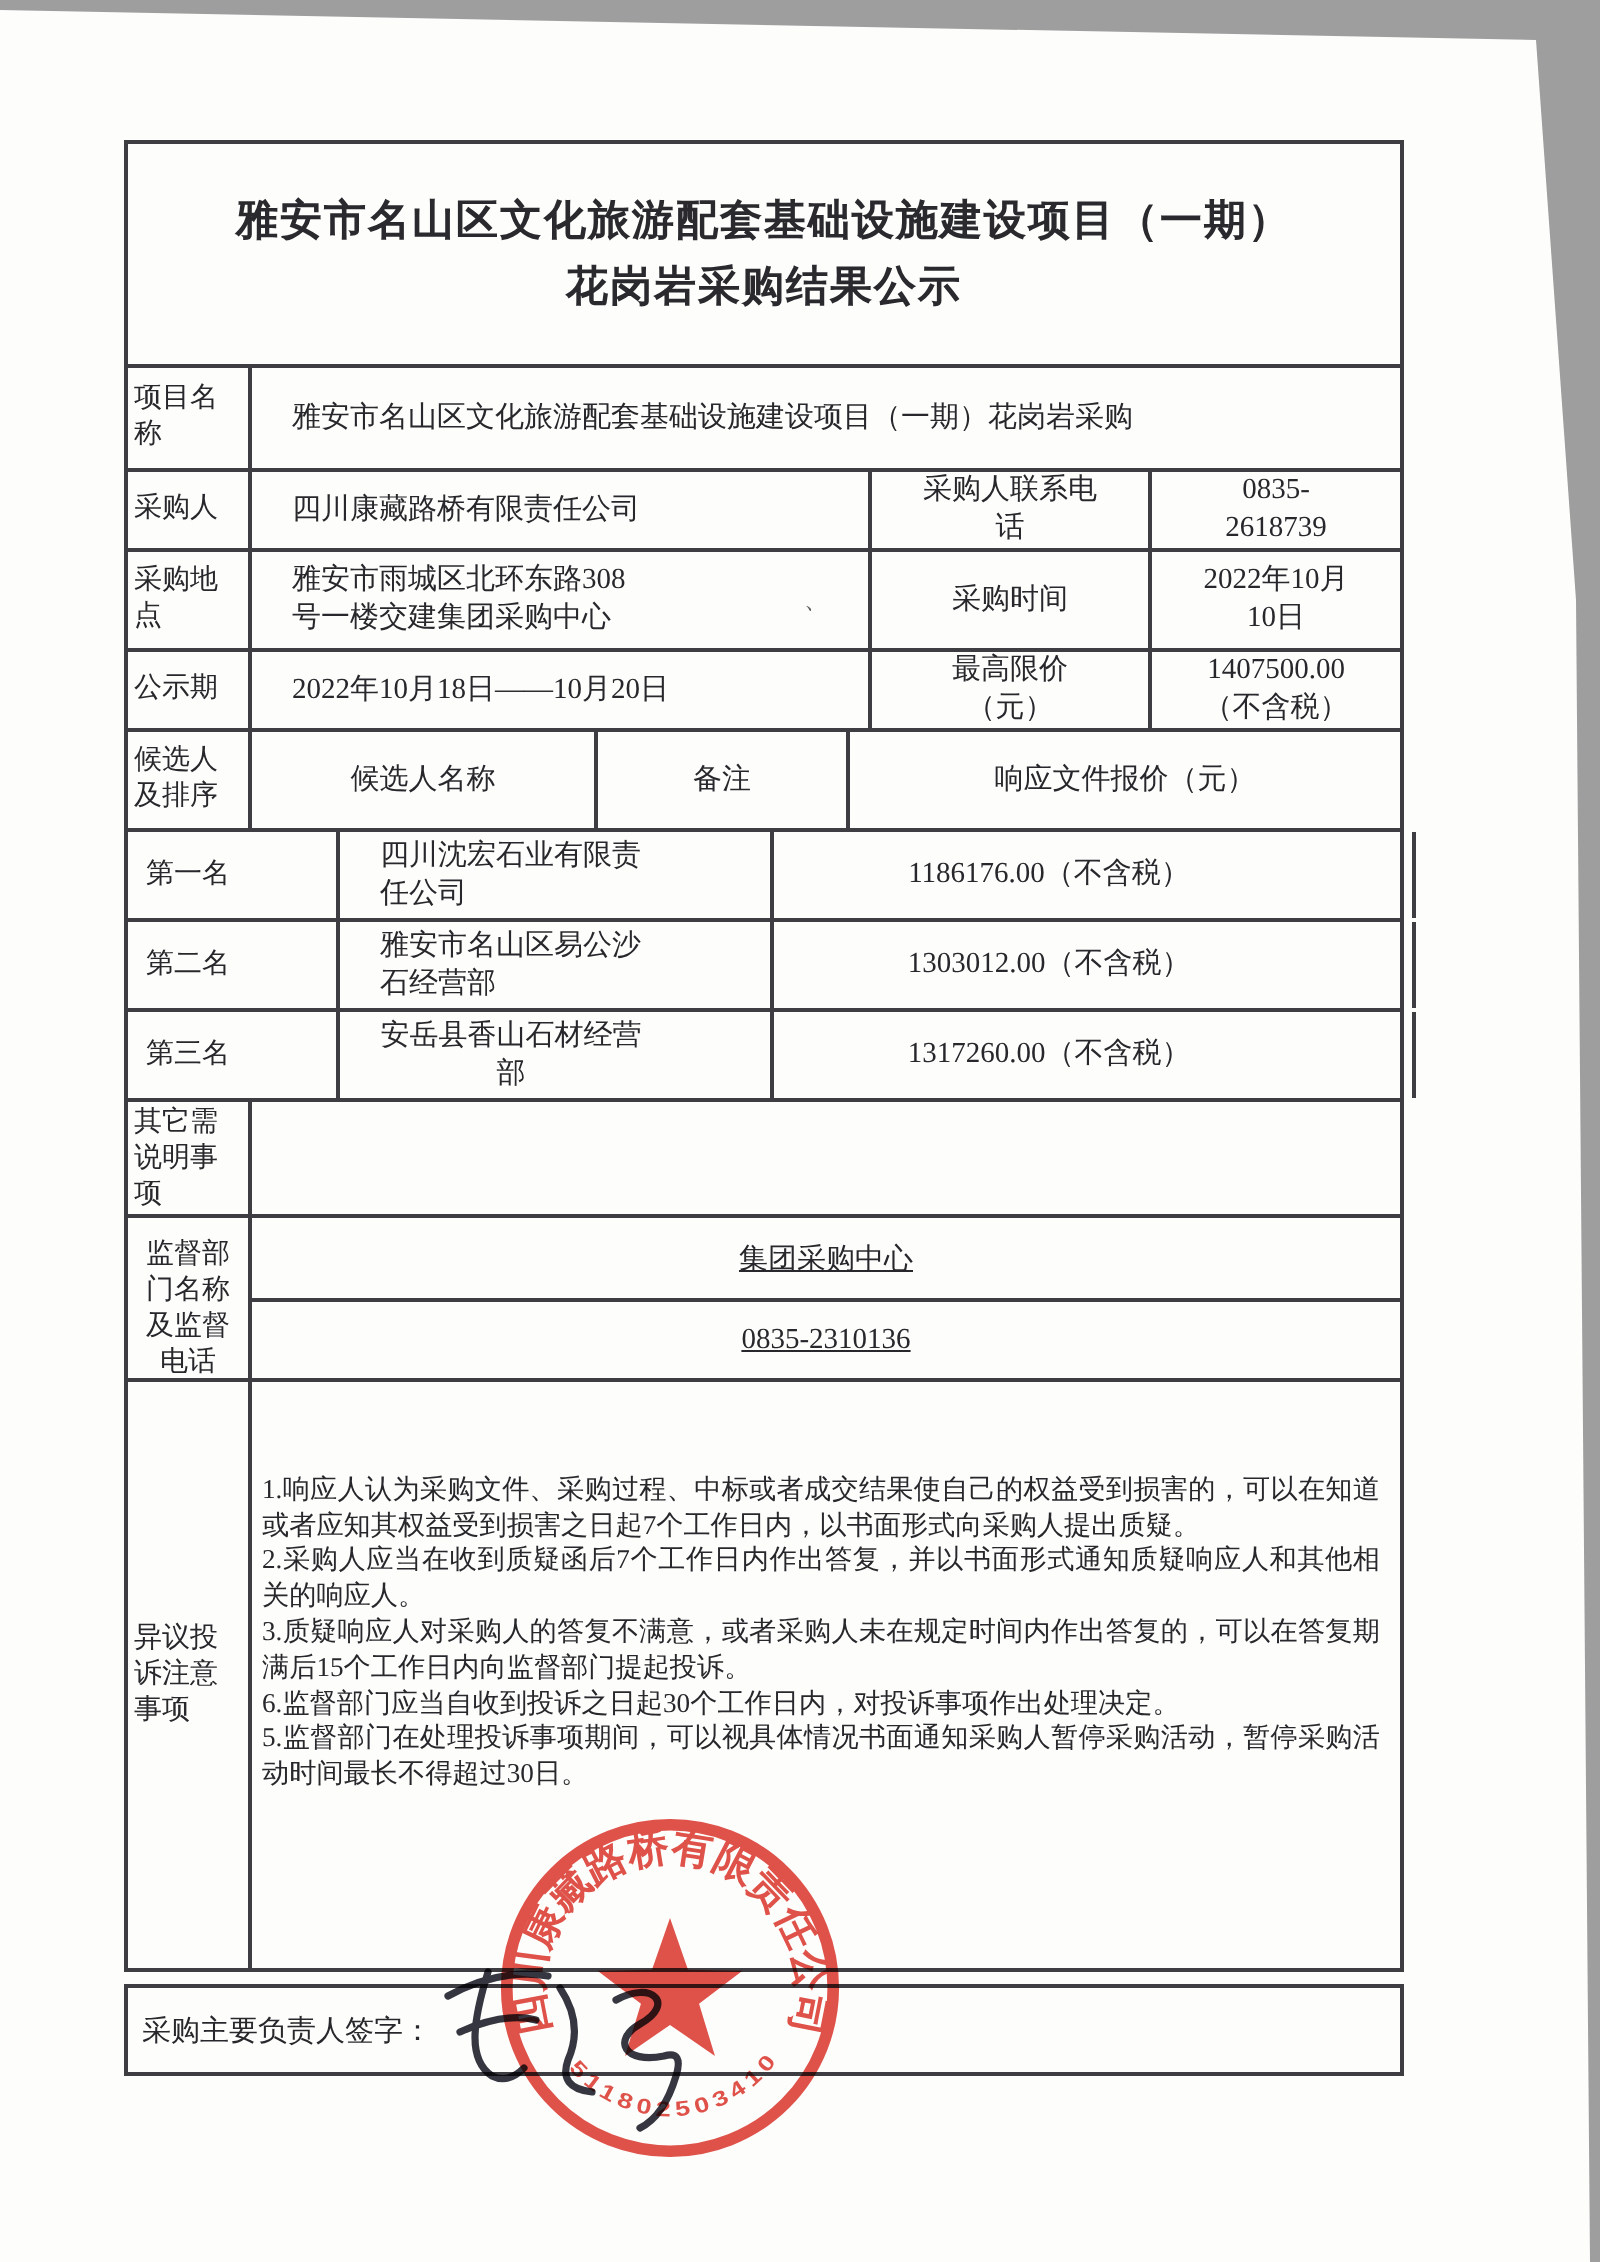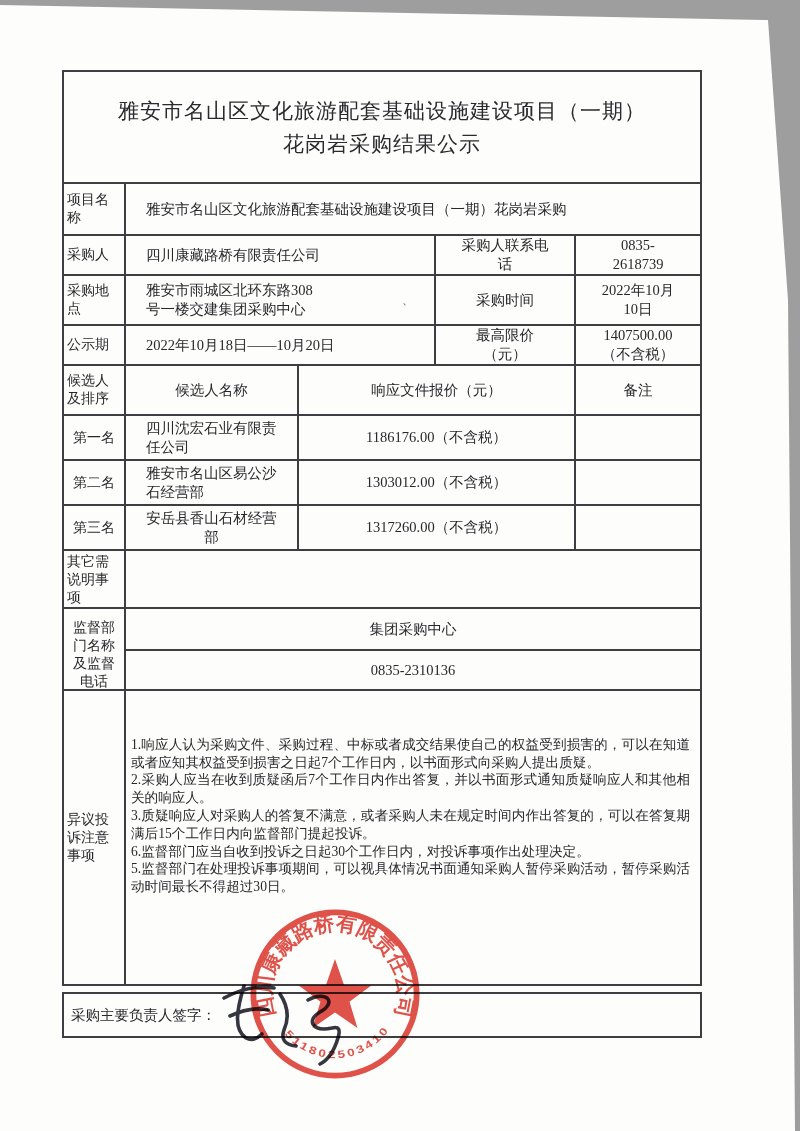--- a/index.html
+++ b/index.html
@@ -32,41 +32,41 @@
     word-break:break-all;
   }
   .val{ padding:2px 20px; font-size:14.5px; line-height:19px; }
   .c-center{ justify-content:center; text-align:center;font-family:Liberation Serif, serif; }
   .grow{ flex:1 1 auto; }
 
   .r-title{ height:110px; }
   .title-cell{ flex:1; flex-direction:column; justify-content:center; }
   .title-line{
     font-family:"Liberation Sans","DejaVu Sans",sans-serif;
-    font-weight:normal; font-size:21px; line-height:33px;
+    font-weight:bold; font-size:21px; line-height:33px;
     letter-spacing:1px; text-align:center; color:#2a2a2e;
   }
 
   .r-project{ height:52px; }
   .r-purchaser{ height:40px; }
   .r-location{ height:50px; }
   .r-publicity{ height:40px; }
   .col-main{ flex:0 0 310px; }
   .col-key{ flex:0 0 140px; }
   .col-val{ flex:1 1 auto; }
 
   .r-candhead{ height:50px; }
-  .r-cand{ height:45px; }
+  .r-cand{ height:45px;gap:44px; }
   .cand-name{ flex:0 0 173px; }
   .cand-price{ flex:0 0 277px; }
   .cand-note{ flex:1 1 auto; }
 
   .r-other{ height:58px; }
   .r-superv{ height:82px; padding:0; }
-  .superv-right{ flex:1; display:flex; flex-direction:column; border-left:2px solid var(--line); }
+  .superv-right{ flex:1; display:flex; flex-direction:column; border-left:2px solid var(--line);text-decoration:underline; }
   .superv-sub{ display:flex; align-items:center; justify-content:center; font-size:14.5px; }
   .superv-sub.top{ height:42px; border-bottom:2px solid var(--line); }
   .superv-sub.bottom{ flex:1; }
   .superv-label{ text-align:center;margin-top:12px; }
 
   .r-objection{ height:295px; }
   .obj-label{ align-items:center; }
   .obj-content{
     flex:1; display:flex; flex-direction:column; justify-content:flex-end;
     padding:6px 10px 88px 5px;
@@ -132,22 +132,22 @@
     <div class="row r-publicity">
       <div class="cell label-cell">公示期</div>
       <div class="cell col-main val">2022年10月18日——10月20日</div>
       <div class="cell col-key val c-center">最高限价（元）</div>
       <div class="cell col-val val c-center">1407500.00（不含税）</div>
     </div>
 
     <div class="row r-candhead">
       <div class="cell label-cell">候选人及排序</div>
       <div class="cell cand-name val c-center">候选人名称</div>
+      <div class="cell cand-note val c-center">备注</div>
       <div class="cell cand-price val c-center">响应文件报价（元）</div>
-      <div class="cell cand-note val c-center">备注</div>
     </div>
 
     <div class="row r-cand">
       <div class="cell label-cell c-center">第一名</div>
       <div class="cell cand-name val">四川沈宏石业有限责任公司</div>
       <div class="cell cand-price val c-center">1186176.00（不含税）</div>
       <div class="cell cand-note val"></div>
     </div>
 
     <div class="row r-cand">

